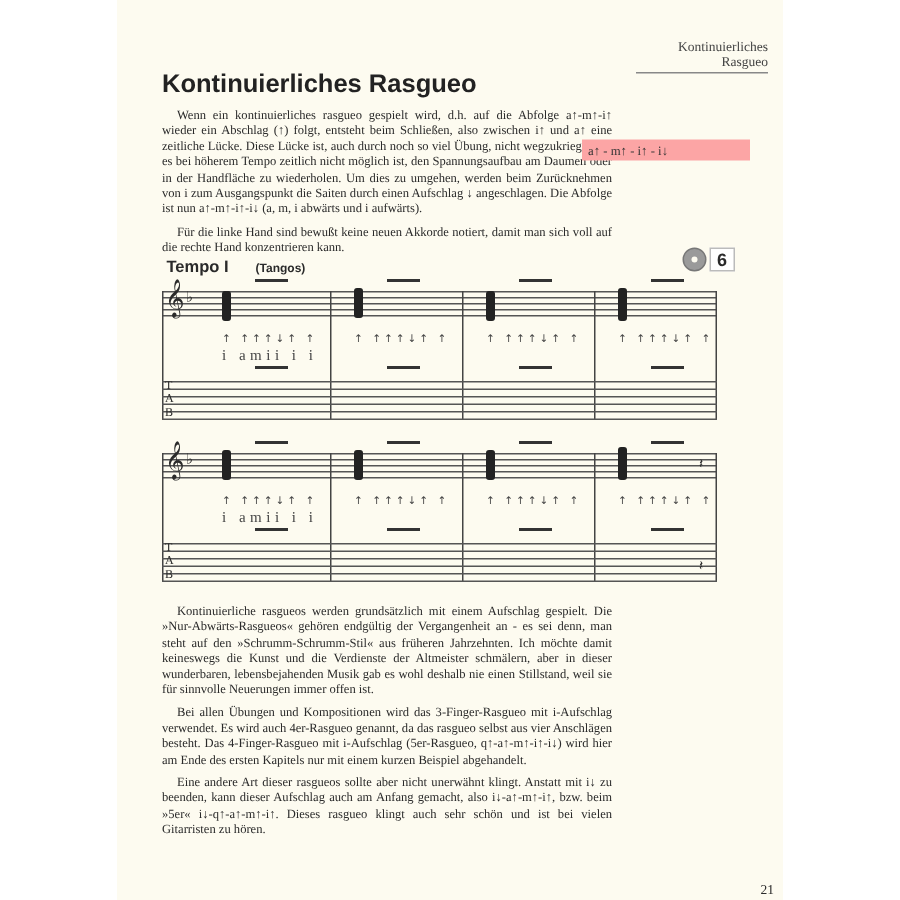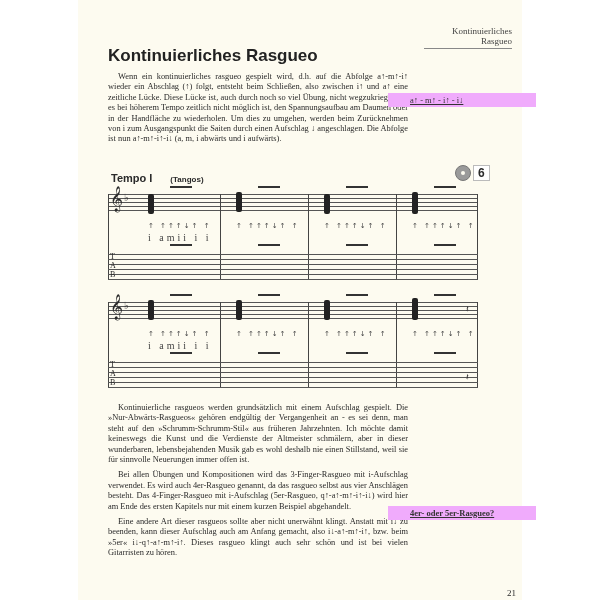--- a/index.html
+++ b/index.html
@@ -2,21 +2,21 @@
 <html><head>
 <meta charset="utf-8">
 <style>
   html,body{margin:0;padding:0;background:#ffffff;}
   body{width:600px;height:600px;position:relative;overflow:hidden;font-family:"Liberation Serif",serif;color:#2a2a2a;}
   .page{position:absolute;left:78px;top:0;width:444px;height:600px;background:#fdfbf0;}
   .running-head{position:absolute;right:10px;top:26px;font-size:9px;color:#444;padding-bottom:2px;border-bottom:1px solid #888;width:88px;text-align:right;}
   .title{position:absolute;left:30px;top:46px;font-family:"Liberation Sans",sans-serif;font-weight:bold;font-size:17px;color:#222;}
   .body-text{position:absolute;left:30px;width:300px;font-size:8.4px;line-height:10.4px;text-align:justify;}
   .body-text p{margin:0 0 5px 0;text-indent:10px;}
-  .margin-box{position:absolute;left:310px;width:104px;background:#f0abfc;font-size:8.5px;padding:2px 22px;color:#333;text-decoration:underline;}
+  .margin-box{position:absolute;left:310px;width:104px;background:#fca5a5;font-size:8.5px;padding:2px 4px;color:#333;}
   .margin-box.bold{font-weight:bold;}
   .piece-title{position:absolute;left:33px;top:172px;font-family:"Liberation Sans",sans-serif;font-weight:bold;font-size:11px;}
   .piece-sub{font-size:8px;margin-left:18px;}
   .cd{position:absolute;left:377px;top:165px;display:flex;align-items:center;}
   .cd-disc{width:14px;height:14px;border-radius:50%;background:#9a9a9a;border:1px solid #777;position:relative;}
   .cd-disc:after{content:"";position:absolute;left:5px;top:5px;width:4px;height:4px;border-radius:50%;background:#fdfbf0;}
   .cd-track{font-family:"Liberation Sans",sans-serif;font-weight:bold;font-size:12px;margin-left:2px;padding:0 4px;border:1px solid #bbb;background:#fff;}
   .system{position:absolute;left:30px;width:370px;}
   .staff-line{position:absolute;left:0;right:0;height:1px;background:#555;}
   .barline{position:absolute;width:1px;background:#444;}
@@ -32,20 +32,21 @@
 </style>
 </head>
 <body>
 
 <div class="page">
   <div class="running-head">Kontinuierliches Rasgueo</div>
   <div class="title">Kontinuierliches Rasgueo</div>
 
   <div class="body-text" style="top:72px;">
     <p>Wenn ein kontinuierliches rasgueo gespielt wird, d.h. auf die Abfolge a↑-m↑-i↑ wieder ein Abschlag (↑) folgt, entsteht beim Schließen, also zwischen i↑ und a↑ eine zeitliche Lücke. Diese Lücke ist, auch durch noch so viel Übung, nicht wegzukriegen, da es bei höherem Tempo zeitlich nicht möglich ist, den Spannungsaufbau am Daumen oder in der Handfläche zu wiederholen. Um dies zu umgehen, werden beim Zurücknehmen von i zum Ausgangspunkt die Saiten durch einen Aufschlag ↓ angeschlagen. Die Abfolge ist nun a↑-m↑-i↑-i↓ (a, m, i abwärts und i aufwärts).</p>
+    <p>Für die linke Hand sind bewußt keine neuen Akkorde notiert, damit man sich voll auf die rechte Hand konzentrieren kann.</p>
   </div>
   <div class="margin-box" style="top:93px;">a↑ - m↑ - i↑ - i↓</div>
 
   <div class="piece-title">
     <span>Tempo I</span><span class="piece-sub">(Tangos)</span>
   </div>
   <div class="cd">
     <div class="cd-disc"></div>
     <span class="cd-track">6</span>
   </div>
@@ -132,16 +133,15 @@
     <span class="tablabel" style="top:71px">A</span>
     <span class="tablabel" style="top:80px">B</span>
     <span class="rest" style="left:358px;top:74px">𝄽</span>
   </div>
 
   <div class="body-text" style="top:403px;">
     <p>Kontinuierliche rasgueos werden grundsätzlich mit einem Aufschlag gespielt. Die »Nur-Abwärts-Rasgueos« gehören endgültig der Vergangenheit an - es sei denn, man steht auf den »Schrumm-Schrumm-Stil« aus früheren Jahrzehnten. Ich möchte damit keineswegs die Kunst und die Verdienste der Altmeister schmälern, aber in dieser wunderbaren, lebensbejahenden Musik gab es wohl deshalb nie einen Stillstand, weil sie für sinnvolle Neuerungen immer offen ist.</p>
     <p>Bei allen Übungen und Kompositionen wird das 3-Finger-Rasgueo mit i-Aufschlag verwendet. Es wird auch 4er-Rasgueo genannt, da das rasgueo selbst aus vier Anschlägen besteht. Das 4-Finger-Rasgueo mit i-Aufschlag (5er-Rasgueo, q↑-a↑-m↑-i↑-i↓) wird hier am Ende des ersten Kapitels nur mit einem kurzen Beispiel abgehandelt.</p>
     <p>Eine andere Art dieser rasgueos sollte aber nicht unerwähnt klingt. Anstatt mit i↓ zu beenden, kann dieser Aufschlag auch am Anfang gemacht, also i↓-a↑-m↑-i↑, bzw. beim »5er« i↓-q↑-a↑-m↑-i↑. Dieses rasgueo klingt auch sehr schön und ist bei vielen Gitarristen zu hören.</p>
   </div>
-  <div class="margin-box bold" style="top:506px;">4er- oder 5er-Rasgueo?</div>
 
   <div class="page-num">21</div>
 </div>
 
 </body></html>

